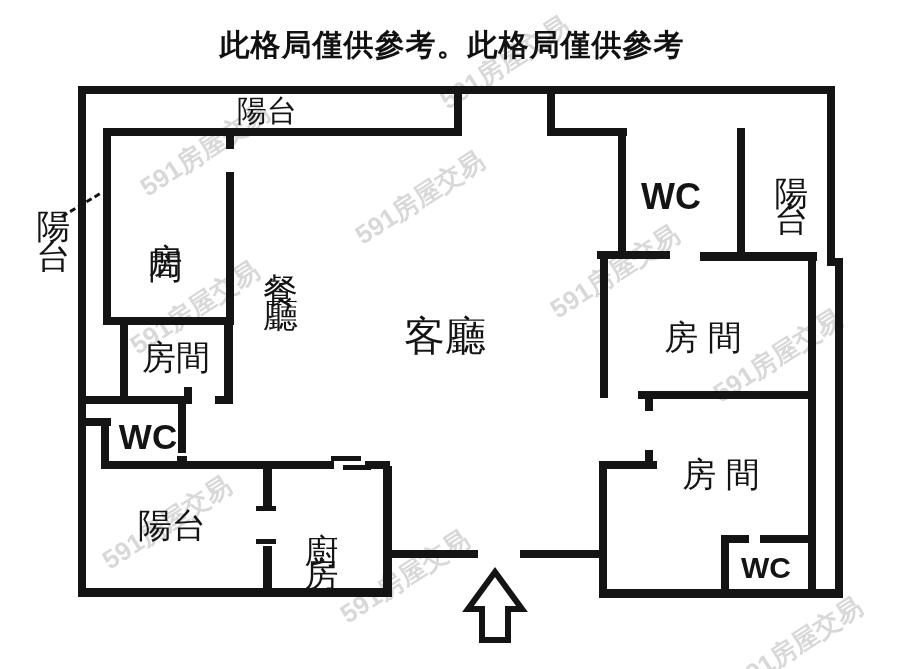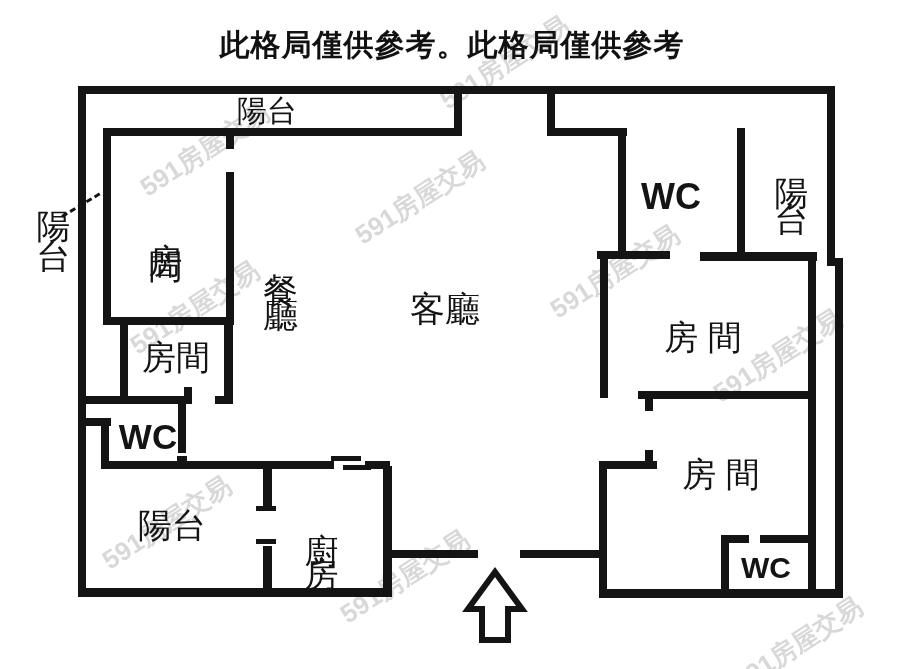--- a/index.html
+++ b/index.html
@@ -86,21 +86,21 @@
   <div class="w" style="left:331px;top:456px;width:30px;height:5px"></div>
   <div class="w" style="left:343px;top:465px;width:28px;height:5px"></div>
 
   <div class="dash" style="left:62px;top:215px;width:44px;transform:rotate(-31deg)"></div>
 
   <div class="lbl" style="left:267px;top:111px;font-size:30px">陽台</div>
   <div class="lbl vt" style="left:54px;top:211px;font-size:34px;letter-spacing:26px">陽台</div>
   <div class="lbl vt" style="left:792px;top:174px;font-size:34px;letter-spacing:22px">陽台</div>
   <div class="lbl vt" style="left:166px;top:224px;font-size:34px;letter-spacing:9px">房間</div>
   <div class="lbl vt" style="left:281px;top:267px;font-size:35px;letter-spacing:22px">餐廳</div>
-  <div class="lbl" style="left:445px;top:308px;font-size:35px">客廳</div>
+  <div class="lbl" style="left:445px;top:336px;font-size:41px">客廳</div>
   <div class="lbl" style="left:176px;top:357px;font-size:34px">房間</div>
   <div class="lbl" style="left:148px;top:436px;font-size:35px;font-weight:600">WC</div>
   <div class="lbl" style="left:172px;top:525px;font-size:34px">陽台</div>
   <div class="lbl vt" style="left:322px;top:528px;font-size:34px;letter-spacing:23px">廚房</div>
   <div class="lbl" style="left:671px;top:197px;font-size:36px;font-weight:600">WC</div>
   <div class="lbl" style="left:703px;top:337px;font-size:34px">房 間</div>
   <div class="lbl" style="left:721px;top:474px;font-size:34px">房 間</div>
   <div class="lbl" style="left:766px;top:568px;font-size:30px;font-weight:600">WC</div>
 
   <svg width="70" height="82" style="position:absolute;left:460px;top:565px" viewBox="0 0 70 82">

